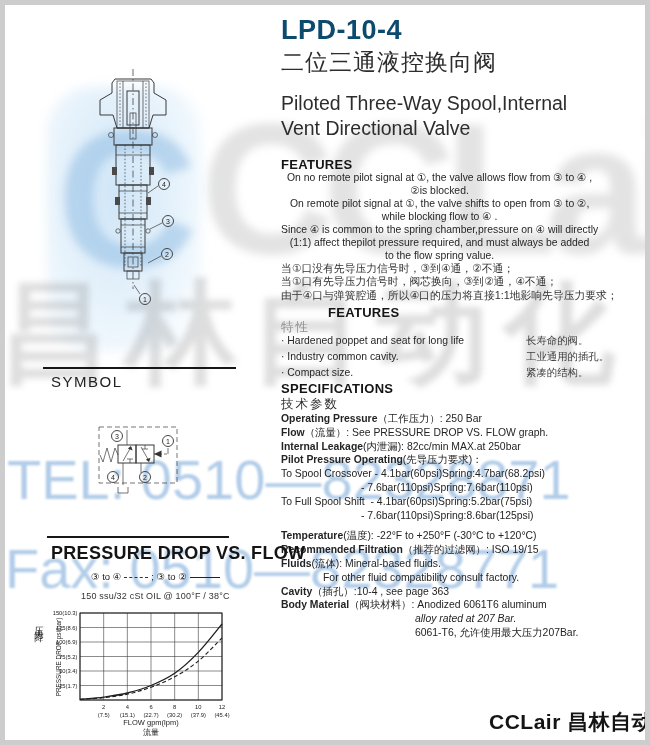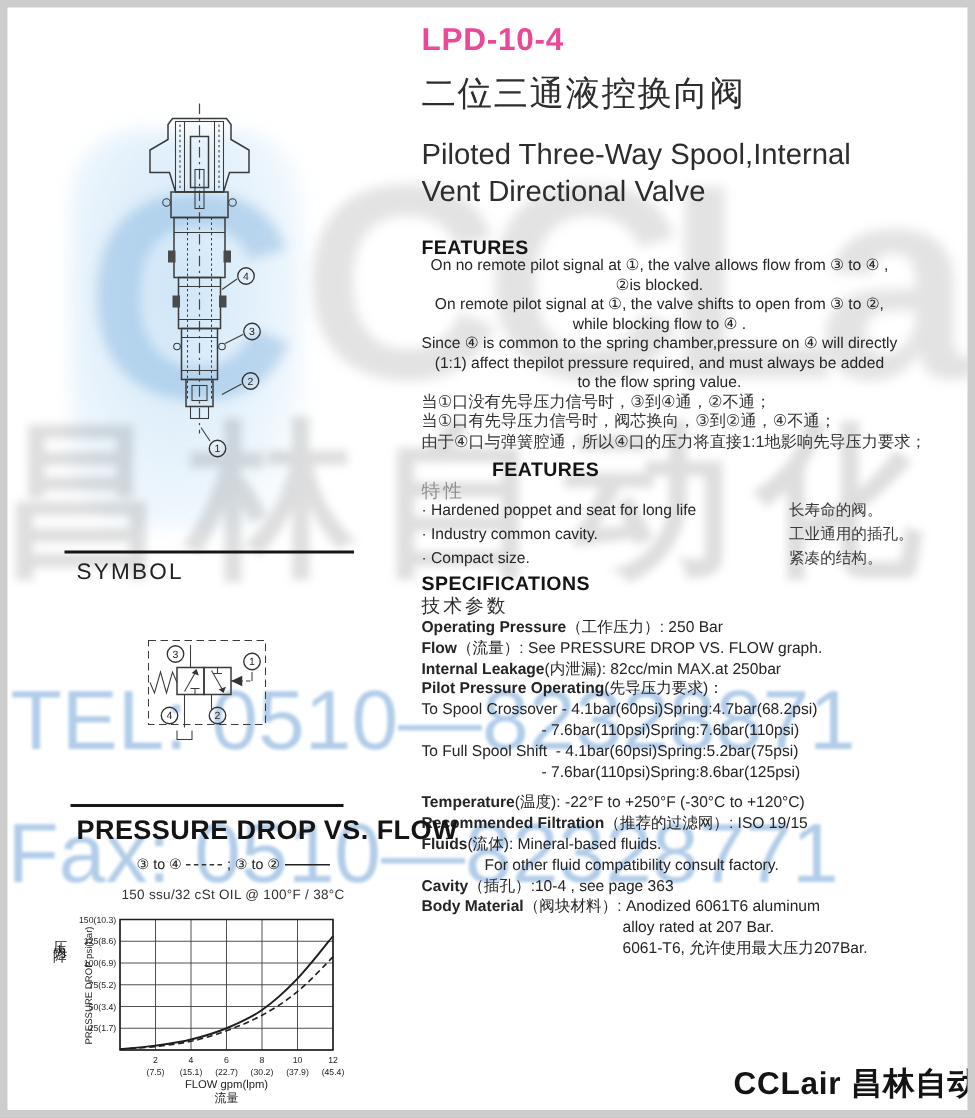--- a/index.html
+++ b/index.html
@@ -20,21 +20,21 @@
   .wm-brand-cn{position:absolute;left:-6px;top:272px;font-size:112px;font-weight:bold;letter-spacing:14px;
                color:rgba(60,60,60,.17);filter:blur(3px);line-height:1;white-space:nowrap;}
   .wm-tel{position:absolute;left:2px;top:442px;font-size:56px;letter-spacing:0;
           color:rgba(130,175,220,.62);filter:blur(1px);white-space:nowrap;}
   .wm-fax{position:absolute;left:0px;top:531px;font-size:56px;
           color:rgba(130,175,220,.62);filter:blur(1px);white-space:nowrap;}
 
   
   .content{position:absolute;inset:0;z-index:1;}
 
-  .model{font-size:21px;font-weight:bold;letter-spacing:.5px;color:#ec4899;}
+  .model{font-size:27px;font-weight:bold;letter-spacing:.5px;color:#0c4a6e;}
   .title-cn{font-size:23px;color:#2d2d2d;letter-spacing:1px;}
   .title-en{font-size:19.5px;line-height:25px;color:#2d2d2d;}
 
   .h-section{font-size:13px;font-weight:bold;color:#141414;letter-spacing:.3px;}
   .h-cn-grey{font-size:12.5px;color:#8f8f8f;letter-spacing:2px;}
   .h-cn-dark{font-size:12.5px;color:#2e2e2e;letter-spacing:2px;}
 
   .body-line{font-size:10.4px;line-height:13px;color:#262626;white-space:pre;}
   .body-line.cn{font-size:10.8px;line-height:13.4px;color:#333;}
 
@@ -182,21 +182,21 @@
         <div class="spec-line"><span>To Spool Crossover - 4.1bar(60psi)Spring:4.7bar(68.2psi)</span></div>
         <div class="spec-line" style="padding-left: 80px;"><span>- 7.6bar(110psi)Spring:7.6bar(110psi)</span></div>
         <div class="spec-line"><span>To Full Spool Shift  - 4.1bar(60psi)Spring:5.2bar(75psi)</span></div>
         <div class="spec-line" style="padding-left: 80px;"><span>- 7.6bar(110psi)Spring:8.6bar(125psi)</span></div>
         <div class="spec-line" style="margin-top: 7px;"><span class="spec-label">Temperature</span><span>(温度): -22°F to +250°F (-30°C to +120°C)</span></div>
         <div class="spec-line"><span class="spec-label">Recommended Filtration</span><span>（推荐的过滤网）: ISO 19/15</span></div>
         <div class="spec-line"><span class="spec-label">Fluids</span><span>(流体): Mineral-based fluids.</span></div>
         <div class="spec-line" style="padding-left: 42px;"><span>For other fluid compatibility consult factory.</span></div>
         <div class="spec-line"><span class="spec-label">Cavity</span><span>（插孔）:10-4 , see page 363</span></div>
         <div class="spec-line"><span class="spec-label">Body Material</span><span>（阀块材料）: Anodized 6061T6 aluminum</span></div>
-        <div class="spec-line" style="padding-left: 134px;"><span>alloy rated at 207 Bar.</span></div>
+        <div class="spec-line" style="padding-left: 134px; font-style: italic;"><span>alloy rated at 207 Bar.</span></div>
         <div class="spec-line" style="padding-left: 134px;"><span>6061-T6, 允许使用最大压力207Bar.</span></div>
       </div>
 
     <div class="abs rule" style="left:38px;top:362px;width:193px;"></div>
     <div class="abs symbol-h" style="left:46px;top:368px;">SYMBOL</div>
 
     <svg class="abs" style="left:85px;top:412px;" width="100" height="92" viewBox="0 0 100 92">
       <rect class="thin dash" x="9" y="10" width="78" height="56"></rect>
       <rect class="ln" x="28" y="28" width="18" height="18"></rect>
       <rect class="ln" x="46" y="28" width="18" height="18"></rect>

